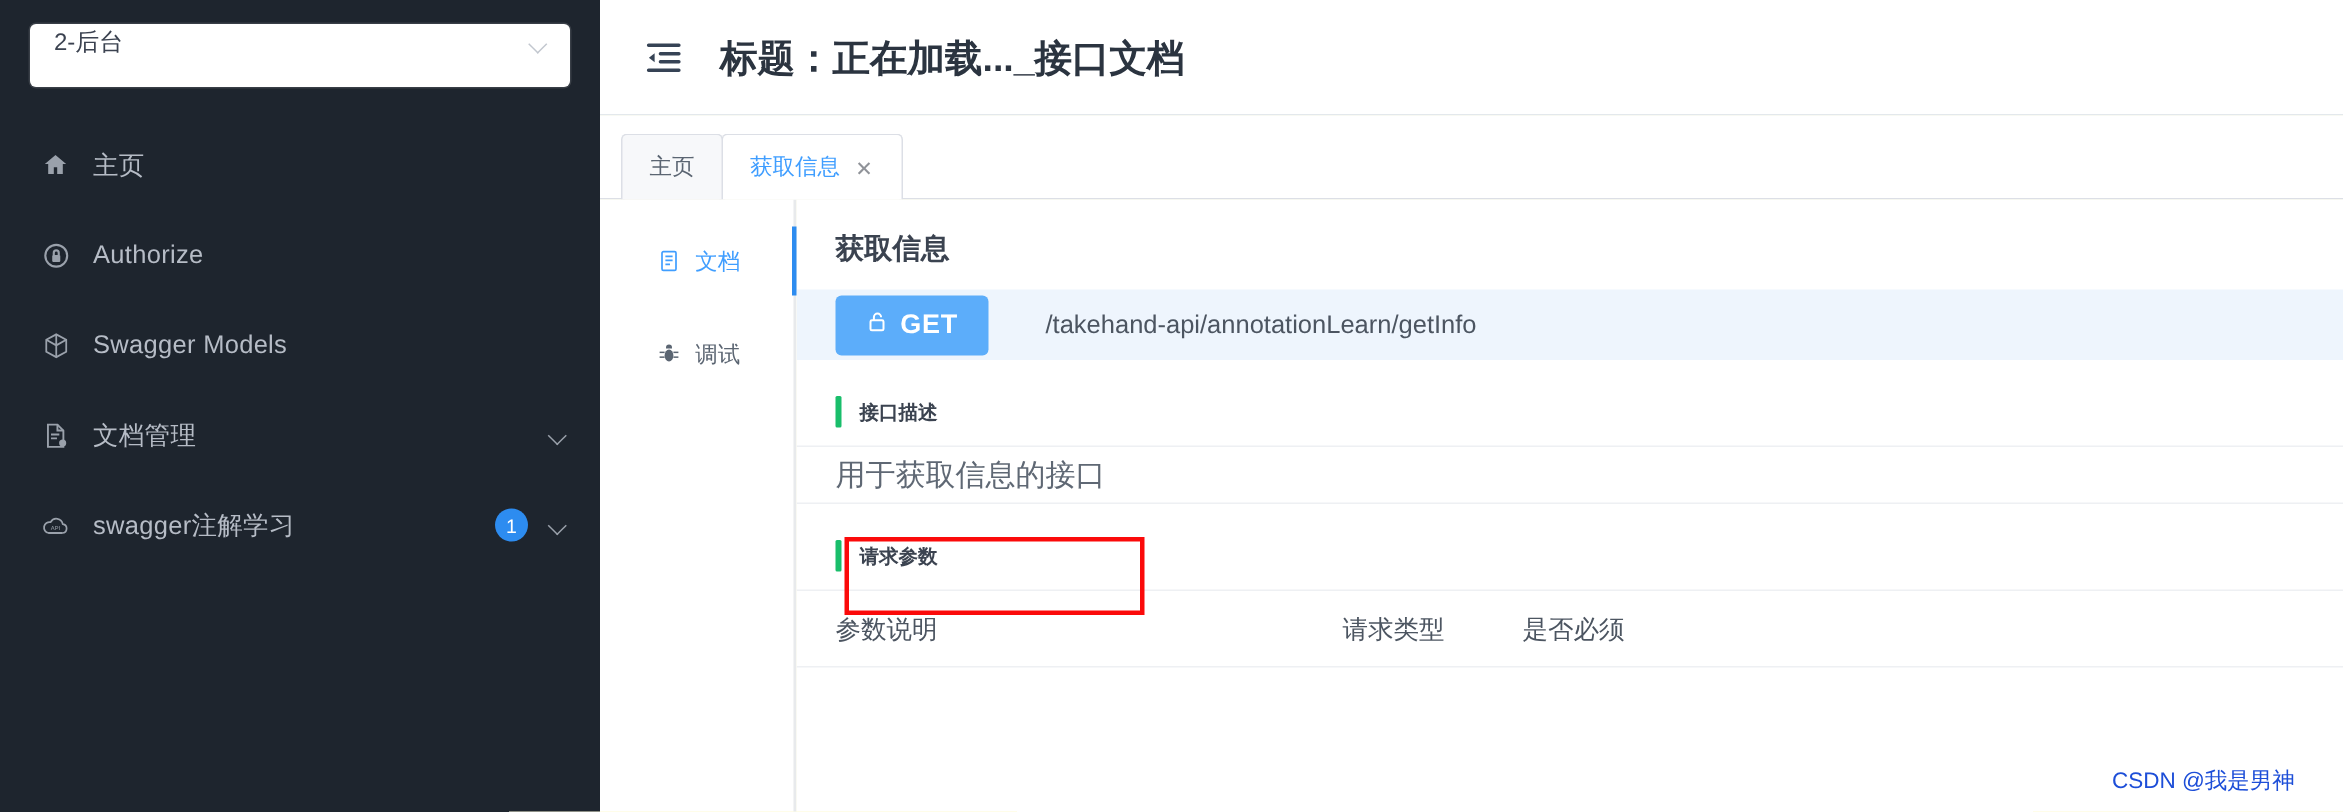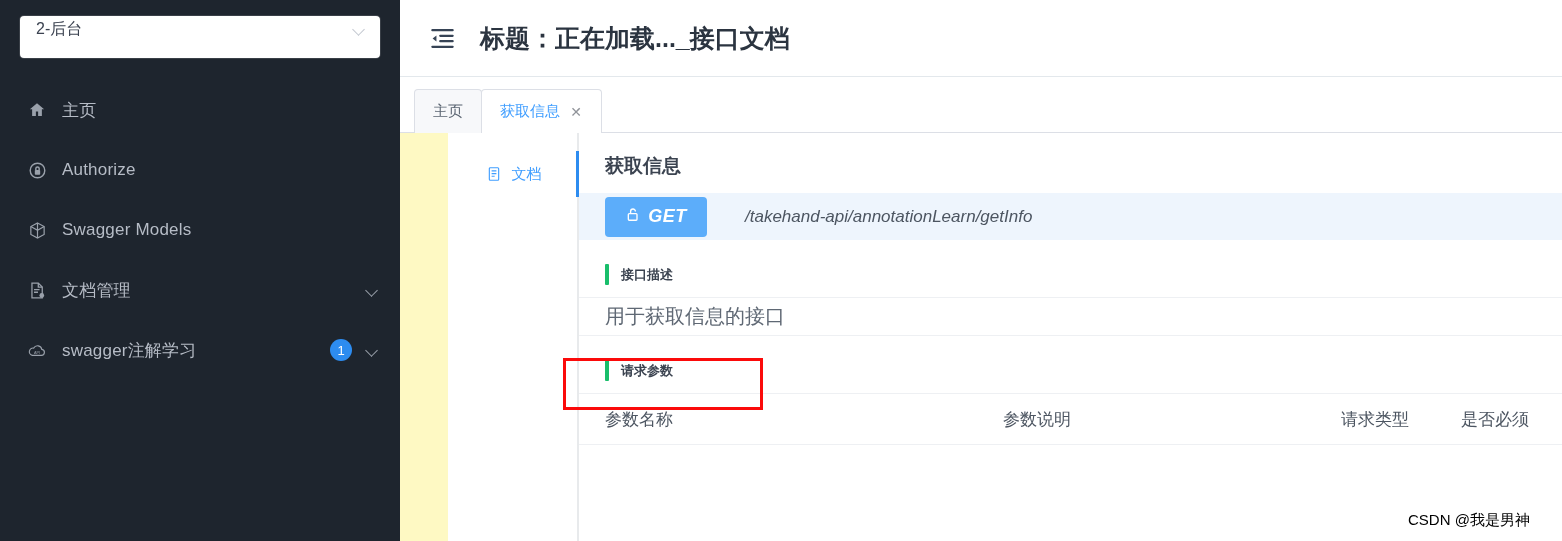--- a/index.html
+++ b/index.html
@@ -71,21 +71,21 @@
     font-size:15px;box-sizing:border-box;cursor:pointer;position:relative;z-index:2;
     margin-right:-1px;
   }
   .tab.inactive{background:#f7f8fa;color:#5b6572;}
   .tab.active{background:#ffffff;color:#409eff;}
   .tab-close{
     font-size:14px;color:#909399;line-height:1;width:14px;height:14px;
     display:flex;align-items:center;justify-content:center;cursor:pointer;
   }
 
-  .body{flex:1;display:flex;min-height:0;margin-left:48px;}
+  .body{flex:1;display:flex;min-height:0;}
 
   
   .vtabs{
     width:131px;flex:0 0 131px;box-sizing:border-box;background:#fff;
     position:relative;padding-top:10px;
   }
   .vtabs::after{content:"";position:absolute;right:0;top:0;bottom:0;width:2px;background:#e8eaec;}
   .vtab{
     height:62px;display:flex;align-items:center;justify-content:center;gap:9px;
     font-size:15px;color:#5b6572;cursor:pointer;position:relative;
@@ -96,21 +96,21 @@
     content:"";position:absolute;right:0;top:8px;bottom:8px;width:3px;background:#2d8cf0;z-index:3;
   }
 
   
   .doc{flex:1;min-width:0;overflow:hidden;position:relative;background:#fff;}
   .doc-inner{padding:0 0 0 0;}
   .sec-title{
     font-size:19px;font-weight:bold;color:#3b4350;padding:20px 0 14px 26px;
   }
   .url-row{
-    background:#eef5fd;height:47px;display:flex;align-items:center;padding-left:26px;box-sizing:border-box;font-style:italic;
+    background:#eef5fd;height:47px;display:flex;align-items:center;padding-left:26px;box-sizing:border-box;
   }
   .method{
     width:102px;height:40px;flex:0 0 102px;border-radius:4px;background:#5cadfa;color:#fff;
     display:flex;align-items:center;justify-content:center;gap:7px;
     font-size:18px;font-weight:bold;letter-spacing:.5px;
   }
   .url-text{margin-left:38px;font-size:17px;color:#4c5561;white-space:nowrap;}
 
   .meta-row{
     height:48px;display:flex;align-items:center;padding-left:26px;box-sizing:border-box;
@@ -144,21 +144,21 @@
   .th3{width:120px;flex:0 0 120px;}
   .th4{width:130px;flex:0 0 130px;}
 
   
   .redbox{
     position:absolute;left:563px;top:358px;width:200px;height:52px;
     border:3px solid #fb0a0a;box-sizing:border-box;pointer-events:none;z-index:40;
   }
   
   .watermark{
-    position:absolute;left:1408px;top:511px;font-size:15px;color:#000000;
+    position:absolute;left:1408px;top:511px;font-size:15px;color:#1d4ed8;
     white-space:nowrap;z-index:30;pointer-events:none;
   }
 </style>
 </head>
 <body>
 
 <div class="app">
 
   <aside class="sidebar">
 
@@ -257,20 +257,33 @@
 
       <div class="vtabs">
         <div class="vtab active">
           <span class="vt-icon">
             <svg width="16" height="16" viewBox="0 0 24 24" fill="none" stroke="currentColor" stroke-width="1.7">
               <rect x="5" y="2.6" width="14" height="18.8" rx="1.4"></rect>
                 <path d="M8.4 7.4h7.2M8.4 11.4h7.2M8.4 15.4h4.6"></path>
             </svg>
           </span>
           <span>文档</span>
+        </div>
+        <div class="vtab">
+          <span class="vt-icon">
+            <svg width="16" height="16" viewBox="0 0 24 24" fill="currentColor">
+              <ellipse cx="12" cy="13.6" rx="4.4" ry="6"></ellipse>
+              <path d="M12 2.4a3 3 0 0 1 3 3v1.2H9V5.4a3 3 0 0 1 3-3z"></path>
+              <rect x="2.6" y="9.6" width="5" height="1.5"></rect>
+                <rect x="16.4" y="9.6" width="5" height="1.5"></rect>
+              <rect x="2.6" y="14.4" width="5" height="1.5"></rect>
+                <rect x="16.4" y="14.4" width="5" height="1.5"></rect>
+            </svg>
+          </span>
+          <span>调试</span>
         </div>
       </div>
 
       <div class="doc">
         <div class="doc-inner">
 
           <div class="sec-title">获取信息</div>
 
           <div class="url-row">
             <div class="method">
@@ -294,21 +307,20 @@
           <div class="desc-row">
             <span>用于获取信息的接口</span>
           </div>
 
           <div class="block-title">
             <span class="green-bar"></span>
             <span class="t">请求参数</span>
           </div>
 
           <div class="thead">
-            <span class="th1">参数名称</span>
             <span class="th2">参数说明</span>
             <span class="th3">请求类型</span>
             <span class="th4">是否必须</span>
           </div>
 
         </div>
       </div>
     </div>
   </section>
 

